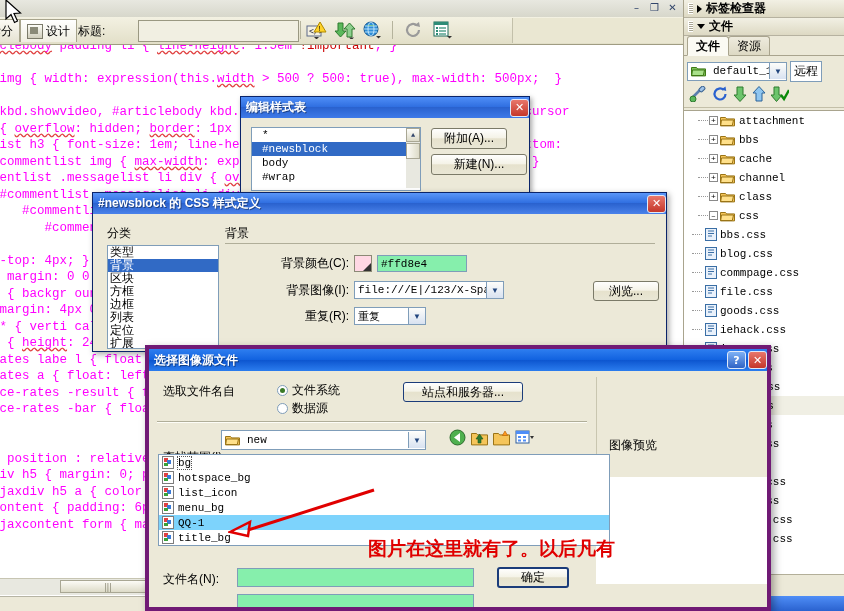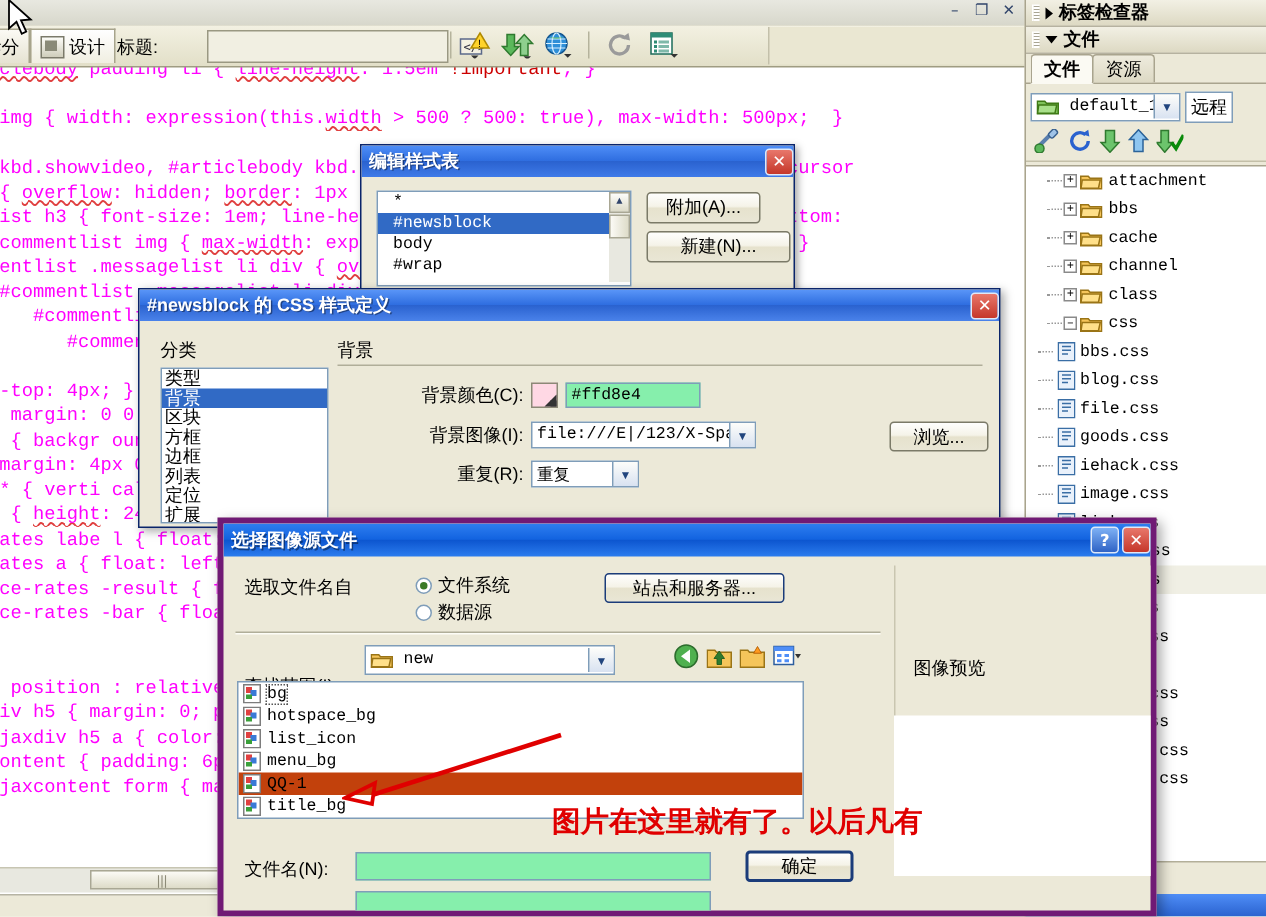--- a/index.html
+++ b/index.html
@@ -124,27 +124,27 @@
   #sel-from-label{position:absolute;left:14px;top:34px;font-size:12px;}
   .radio-row{position:absolute;display:flex;align-items:center;gap:4px;font-size:12px;}
   #radio-fs{left:128px;top:33px;}
   #radio-ds{left:128px;top:51px;}
   .radio{width:11px;height:11px;border-radius:50%;border:1px solid #7f9db9;background:#fff;position:relative;box-sizing:border-box;}
   .radio.on:after{content:"";position:absolute;left:2px;top:2px;width:5px;height:5px;border-radius:50%;background:#3a7a27;}
   #btn-sites{position:absolute;left:254px;top:33px;width:120px;height:20px;border-color:#1b3c7a;border-width:1px;}
   #sep1{position:absolute;left:8px;top:72px;width:430px;height:1px;background:#b0ae99;}
   #sep1b{position:absolute;left:8px;top:73px;width:430px;height:1px;background:#fdfdf7;}
   #lookin-label{position:absolute;left:14px;top:84px;font-size:12px;margin-top:16px;}
-  #lookin-combo{position:absolute;left:94px;top:81px;width:167px;height:20px;justify-content:flex-end;}
+  #lookin-combo{position:absolute;left:72px;top:81px;width:205px;height:20px;justify-content:flex-end;}
   .folder-ico{width:15px;height:12px;margin:0 4px 0 3px;position:relative;flex:none;}
   #nav-icons{position:absolute;left:300px;top:80px;display:flex;gap:5px;align-items:center;}
-  #file-list{position:absolute;left:9px;top:105px;width:378px;height:92px;background:#fff;border:1px solid #7f9db9;box-sizing:border-box;overflow:hidden;}
+  #file-list{position:absolute;left:9px;top:105px;width:452px;height:92px;background:#fff;border:1px solid #7f9db9;box-sizing:border-box;overflow:hidden;}
   .file-row{height:15px;display:flex;align-items:center;gap:4px;padding-left:3px;
      font-family:"Liberation Mono","DejaVu Sans Mono",monospace;font-size:11px;}
-  .file-row.hl{background:#c2410c;}
+  .file-row.hl{background:#7dd3fc;}
   .file-row.focus .fname{outline:1px dotted #555;}
   .fileico{width:12px;height:13px;flex:none;}
   #name-label{position:absolute;left:14px;top:222px;font-size:12px;}
   #name-input{position:absolute;left:88px;top:219px;width:237px;height:19px;}
   #type-input{position:absolute;left:88px;top:245px;width:237px;height:19px;}
   #btn-ok{position:absolute;left:348px;top:218px;width:72px;height:21px;border:2px solid #1b3c7a;border-radius:3px;}
   #preview-pane{position:absolute;left:447px;top:28px;width:178px;height:207px;background:#ece9d8;border-left:1px solid #c9c6b0;}
   #preview-label{position:absolute;left:12px;top:60px;font-size:12px;color:#000;}
   #dlg-white-right{position:absolute;left:447px;top:128px;width:178px;height:107px;background:#ffffff;}
 
@@ -670,20 +670,28 @@
               <path d="M3 3h6M3 5.5h6M3 8h4" stroke="#3a6ea5" stroke-width="1"></path>
             </svg></span>
         <span>blog.css</span>
       </div>
       <div class="tnode" style="padding-left:8px">
         <span class="tdots"></span>
         <span class="tfile"><svg width="12" height="13" viewBox="0 0 12 13">
               <rect x="0.5" y="0.5" width="11" height="12" fill="#e9f1fb" stroke="#3a6ea5"></rect>
               <path d="M3 3h6M3 5.5h6M3 8h4" stroke="#3a6ea5" stroke-width="1"></path>
             </svg></span>
+        <span>commpage.css</span>
+      </div>
+      <div class="tnode" style="padding-left:8px">
+        <span class="tdots"></span>
+        <span class="tfile"><svg width="12" height="13" viewBox="0 0 12 13">
+              <rect x="0.5" y="0.5" width="11" height="12" fill="#e9f1fb" stroke="#3a6ea5"></rect>
+              <path d="M3 3h6M3 5.5h6M3 8h4" stroke="#3a6ea5" stroke-width="1"></path>
+            </svg></span>
         <span>file.css</span>
       </div>
       <div class="tnode" style="padding-left:8px">
         <span class="tdots"></span>
         <span class="tfile"><svg width="12" height="13" viewBox="0 0 12 13">
               <rect x="0.5" y="0.5" width="11" height="12" fill="#e9f1fb" stroke="#3a6ea5"></rect>
               <path d="M3 3h6M3 5.5h6M3 8h4" stroke="#3a6ea5" stroke-width="1"></path>
             </svg></span>
         <span>goods.css</span>
       </div>

